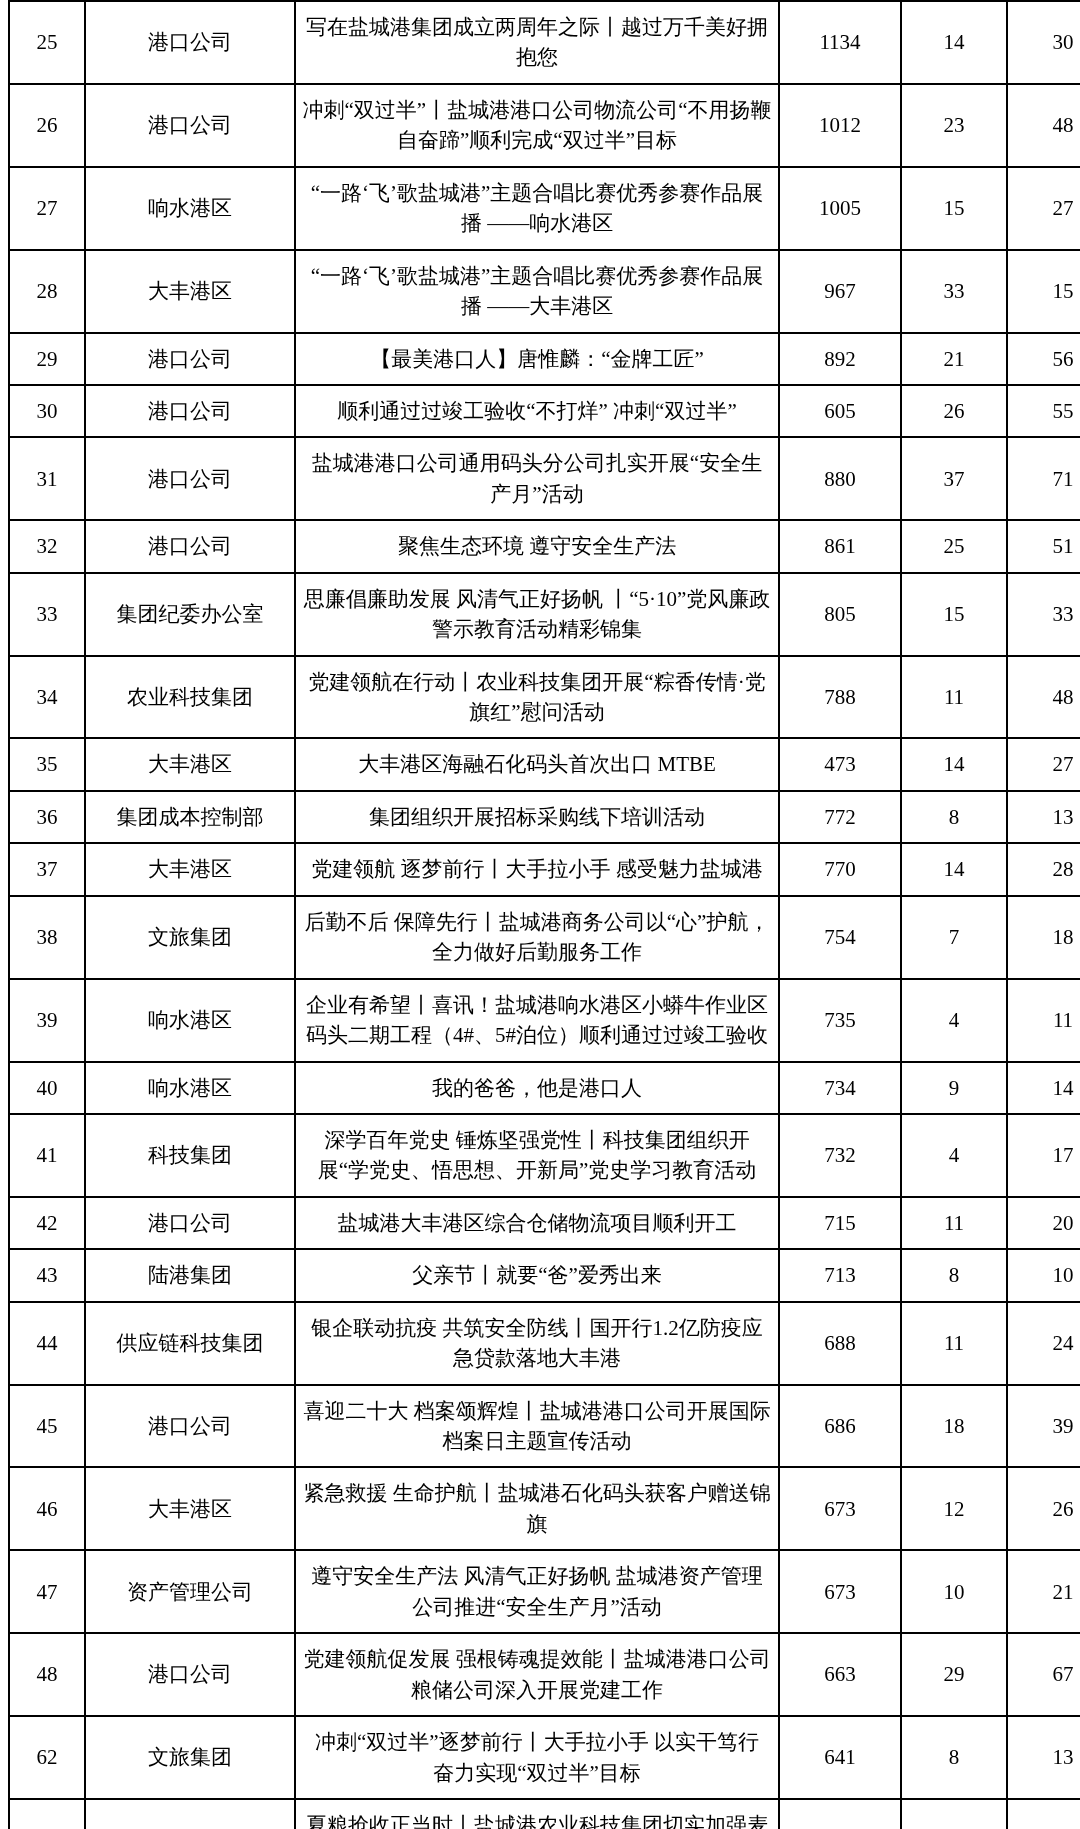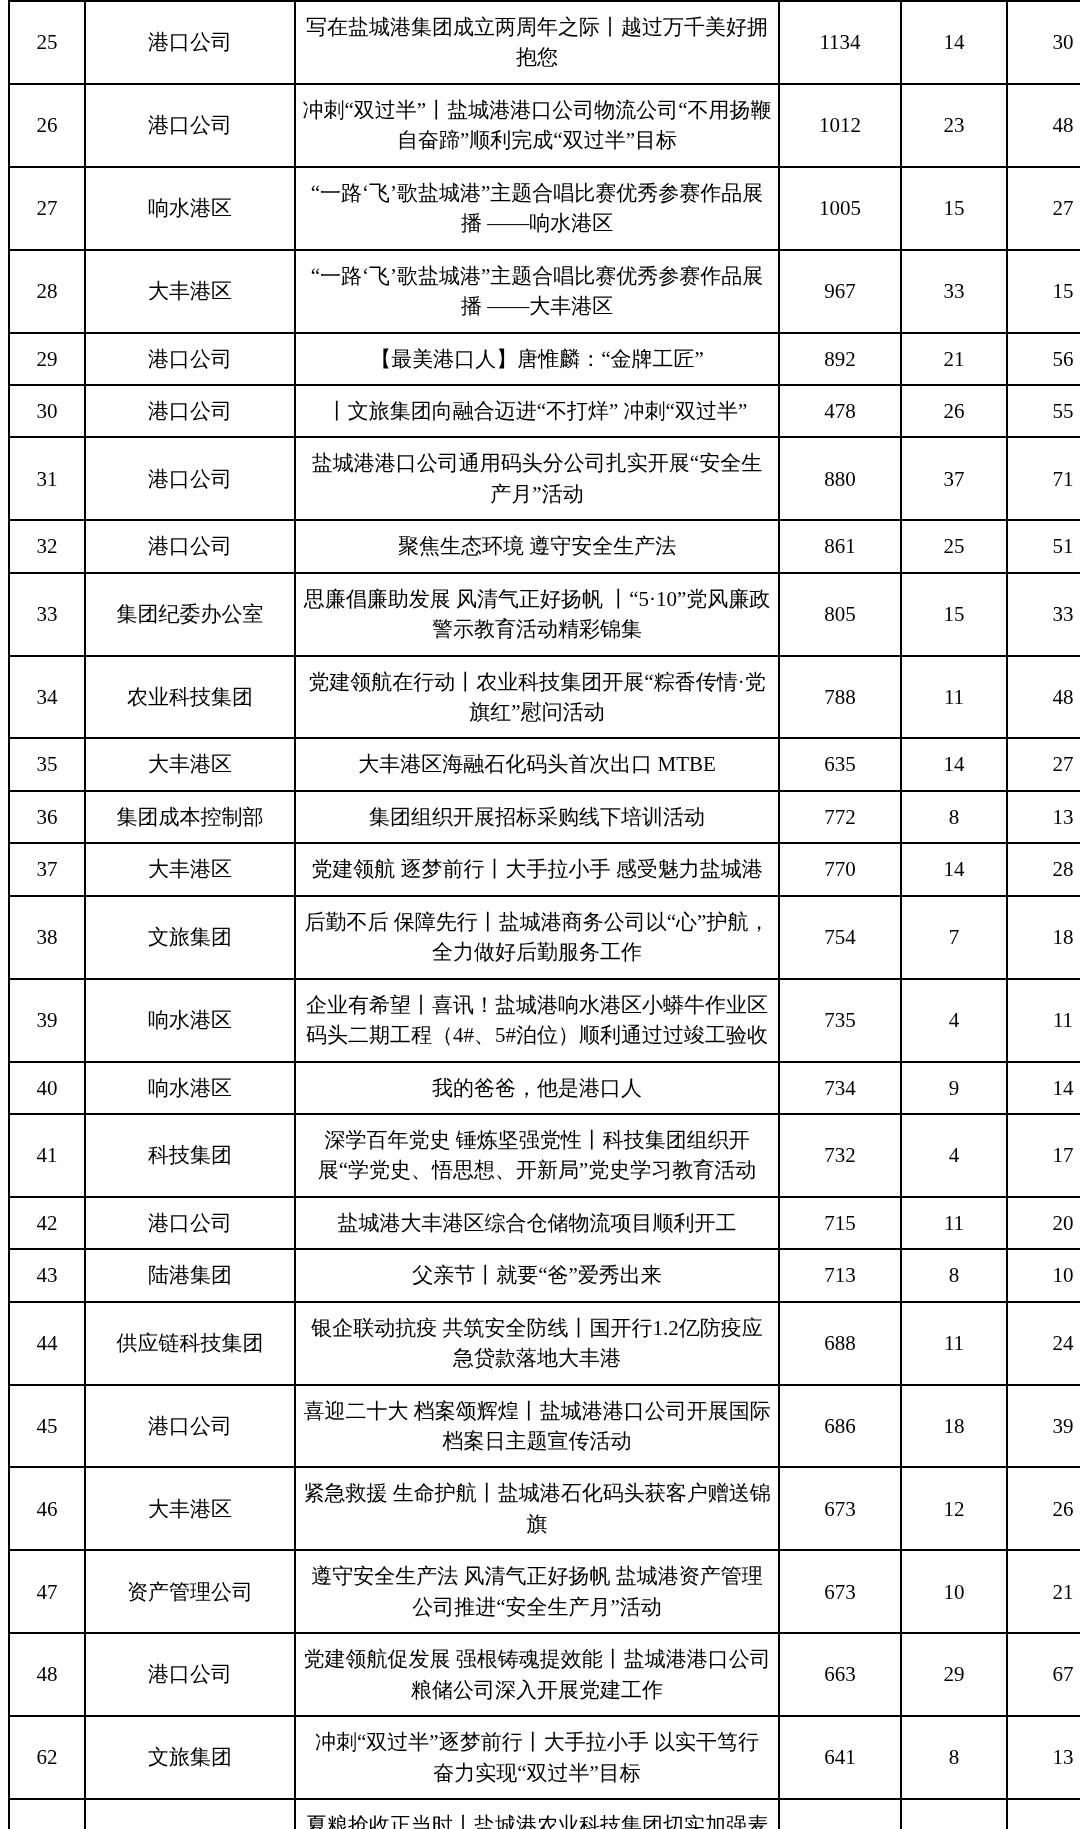--- a/index.html
+++ b/index.html
@@ -80,22 +80,22 @@
           <td class="col-rank">29</td>
           <td class="col-unit">港口公司</td>
           <td class="col-title">【最美港口人】唐惟麟：“金牌工匠”</td>
           <td class="col-reads">892</td>
           <td class="col-likes">21</td>
           <td class="col-shares">56</td>
         </tr>
         <tr>
           <td class="col-rank">30</td>
           <td class="col-unit">港口公司</td>
-          <td class="col-title">丨文旅集团向融合迈进“不打烊” 冲刺“双过半”</td>
-          <td class="col-reads">478</td>
+          <td class="col-title">顺利通过过竣工验收“不打烊” 冲刺“双过半”</td>
+          <td class="col-reads">605</td>
           <td class="col-likes">26</td>
           <td class="col-shares">55</td>
         </tr>
         <tr>
           <td class="col-rank">31</td>
           <td class="col-unit">港口公司</td>
           <td class="col-title">盐城港港口公司通用码头分公司扎实开展“安全生产月”活动</td>
           <td class="col-reads">880</td>
           <td class="col-likes">37</td>
           <td class="col-shares">71</td>
@@ -121,21 +121,21 @@
           <td class="col-unit">农业科技集团</td>
           <td class="col-title">党建领航在行动丨农业科技集团开展“粽香传情·党旗红”慰问活动</td>
           <td class="col-reads">788</td>
           <td class="col-likes">11</td>
           <td class="col-shares">48</td>
         </tr>
         <tr>
           <td class="col-rank">35</td>
           <td class="col-unit">大丰港区</td>
           <td class="col-title">大丰港区海融石化码头首次出口 MTBE</td>
-          <td class="col-reads">635</td>
+          <td class="col-reads">473</td>
           <td class="col-likes">14</td>
           <td class="col-shares">27</td>
         </tr>
         <tr>
           <td class="col-rank">36</td>
           <td class="col-unit">集团成本控制部</td>
           <td class="col-title">集团组织开展招标采购线下培训活动</td>
           <td class="col-reads">772</td>
           <td class="col-likes">8</td>
           <td class="col-shares">13</td>

